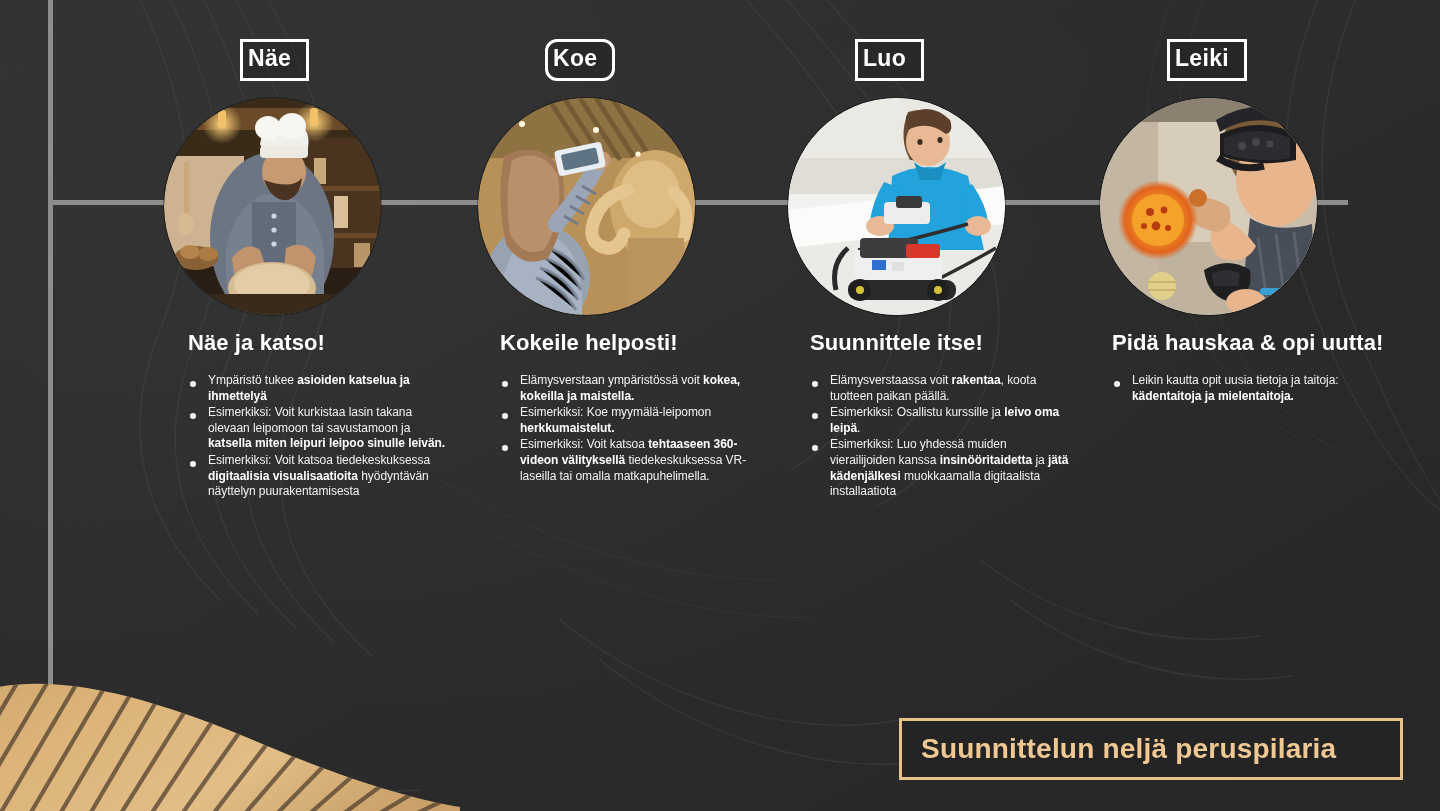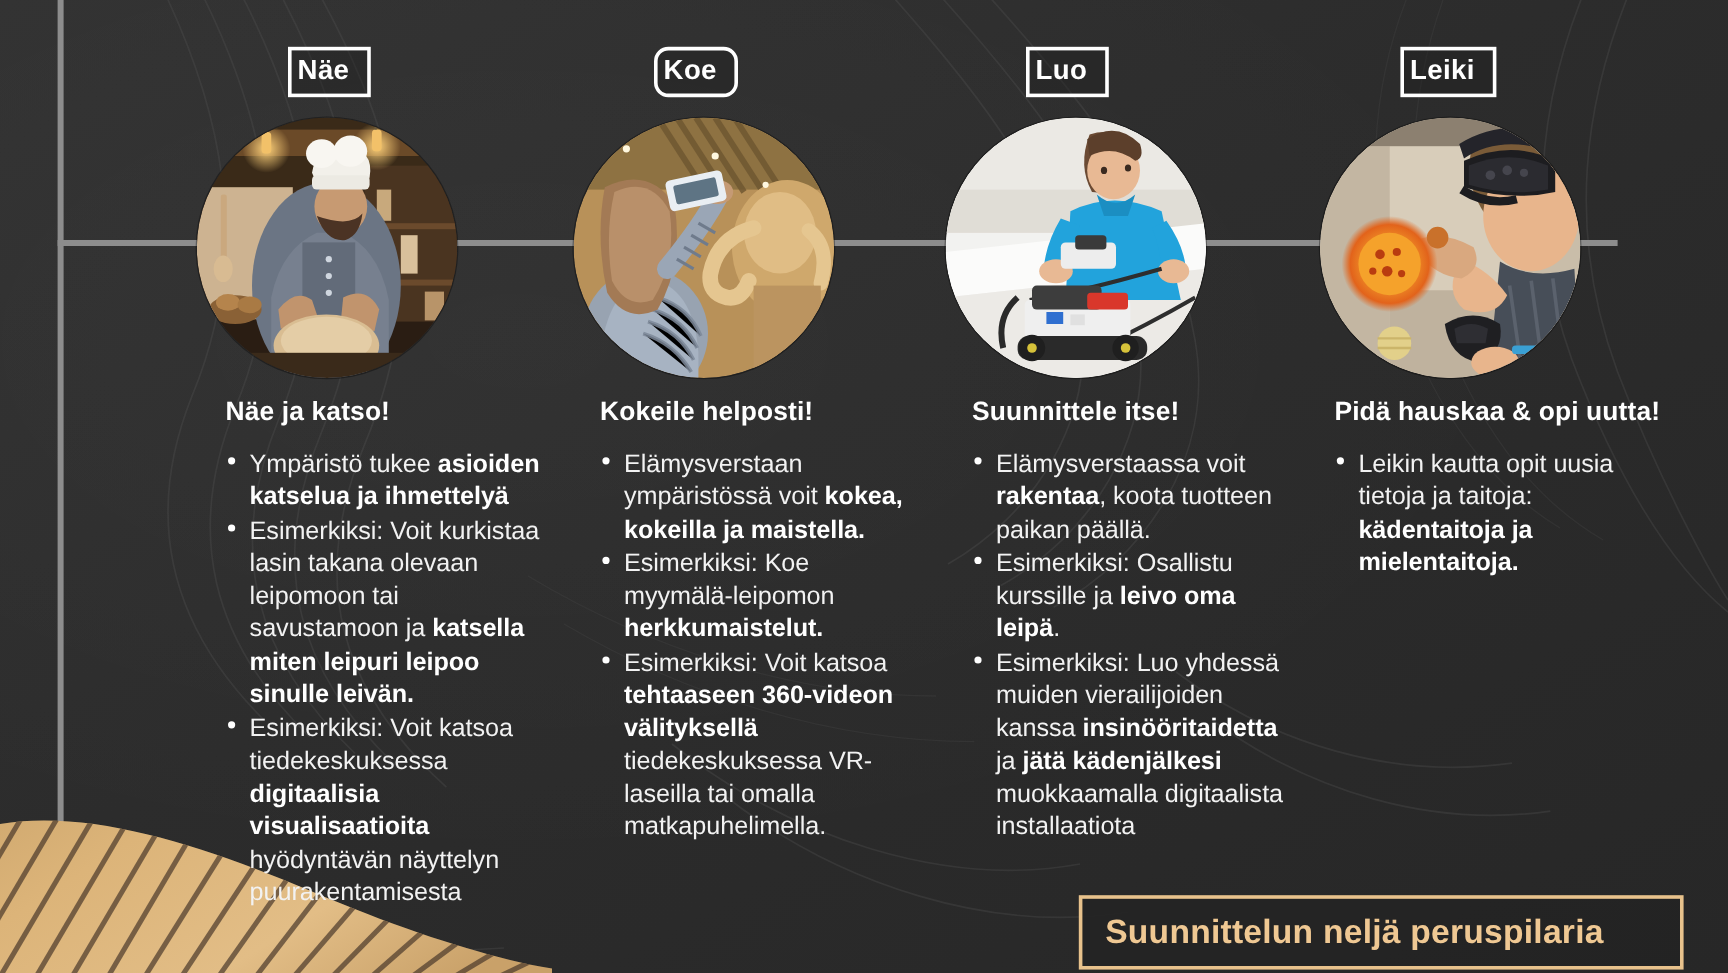--- a/index.html
+++ b/index.html
@@ -93,21 +93,21 @@
   }
   .p1 .col-head{ left:26px; }
   .p2 .col-head{ left:28px; }
   .p3 .col-head{ left:28px; }
   .p4 .col-head{ left:30px; }
 
   ul.bullets{
     position:absolute;
     top:373px;
     list-style:none;
-    font-size:21px;
+    font-size:12px;
     line-height:1.30;
     color:#f2f2f2;
     letter-spacing:-0.05px;
   }
   .p1 ul.bullets{ left:26px; width:268px; }
   .p2 ul.bullets{ left:28px; width:268px; }
   .p3 ul.bullets{ left:28px; width:262px; }
   .p4 ul.bullets{ left:30px; width:290px; }
 
   ul.bullets li{
@@ -126,21 +126,21 @@
   ul.bullets b{ font-weight:bold; color:#ffffff; }
 
   
   .banner{
     position:absolute;
     left:899px; top:718px;
     width:504px; height:62px;
     border:3px solid #e8c28c;
     background:rgba(35,35,35,0.9);
     z-index:8;
-    display:flex; align-items:center;margin-top:28px;
+    display:flex; align-items:center;
   }
   .banner-inner{
     font-size:28px;
     font-weight:bold;
     color:#efc893;
     letter-spacing:0.2px;
     padding-left:19px;
     white-space:nowrap;
   }
 </style>

